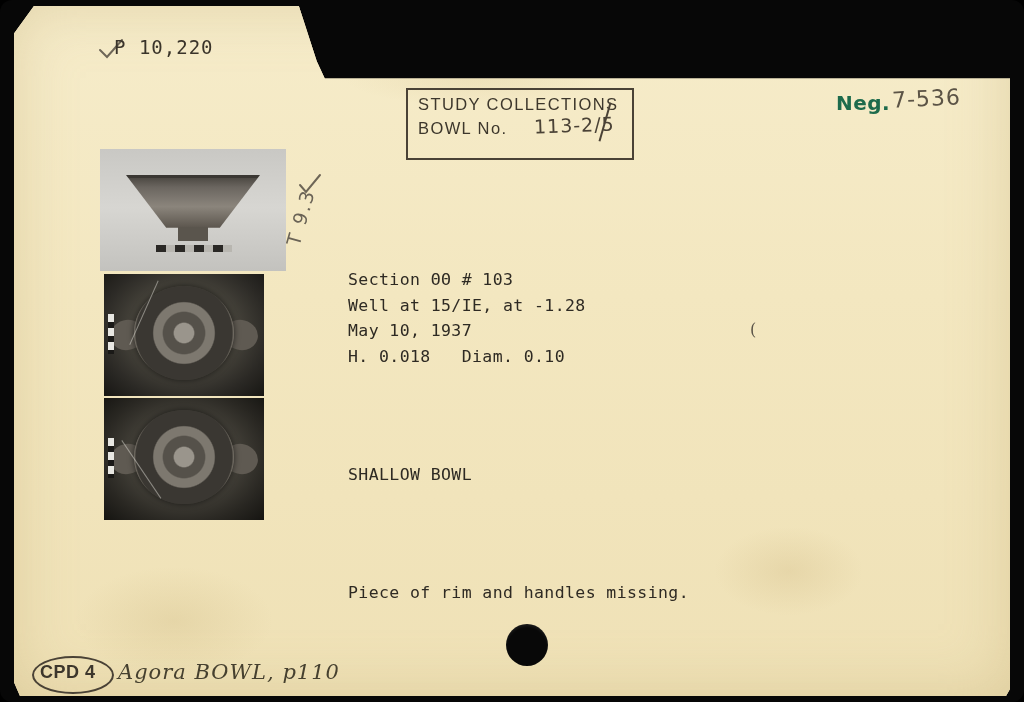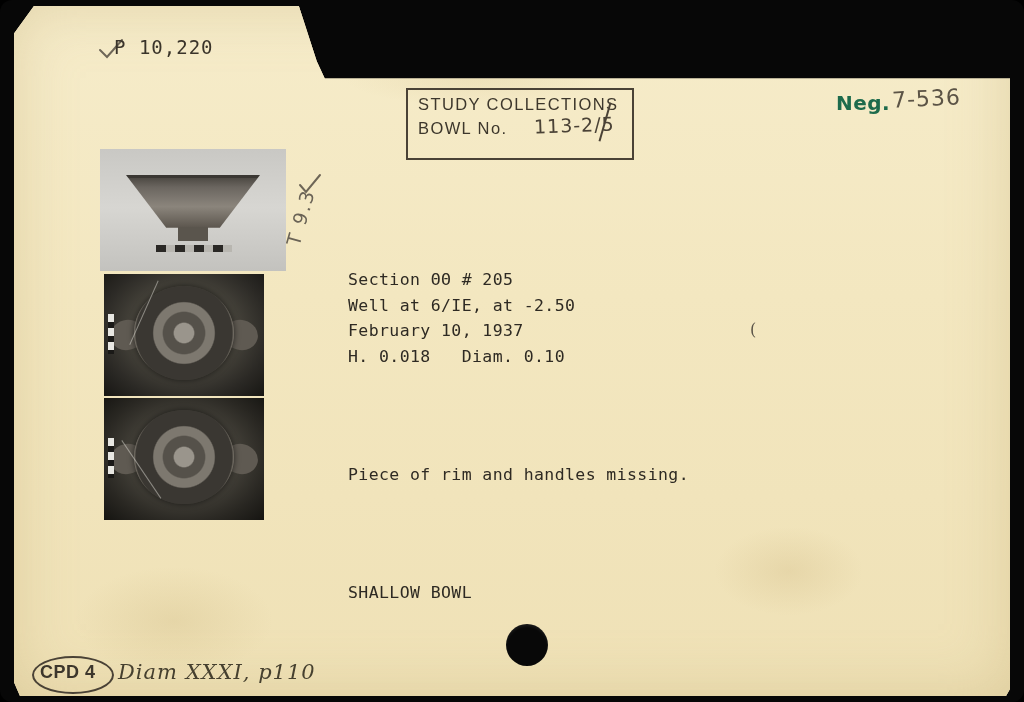--- a/index.html
+++ b/index.html
@@ -342,39 +342,39 @@
       <div class="pv-tick"></div>
     </div>
 
     <svg id="photo-check" viewBox="0 0 24 24">
       <path d="M2 13 L8 20 L22 3" stroke="#6e6657" stroke-width="2" fill="none" stroke-linecap="round"></path>
     </svg>
 
     <div id="side-note">T 9.3</div>
 
     <div id="body-text">
-      <p class="para"><span>Section ΘΘ # 205</span>
-<span>Well at 6/IE, at -2.50</span>
-<span>February 10, 1937</span>
+      <p class="para"><span>Section ΘΘ # 103</span>
+<span>Well at 15/IE, at -1.28</span>
+<span>May 10, 1937</span>
 <span>H. 0.018   Diam. 0.10</span></p>
 
+      <p class="para">SHALLOW BOWL</p>
+
       <p class="para">Piece of rim and handles missing.</p>
-
-      <p class="para">SHALLOW BOWL</p>
 
       <p class="para"><span>Flat bottom, plain rim, horizontal</span>
 </p>
 
       
 
       
     </div>
 
     <div id="ink-tick">(</div>
 
     <div id="punch-hole"></div>
 
     <div id="cpd-oval"></div>
     <div id="cpd-text">CPD 4</div>
-    <div id="ref-hand">Diam XXXI, p110</div>
+    <div id="ref-hand">Agora BOWL, p110</div>
 
   </div>
 </div>
 
 </body></html>

